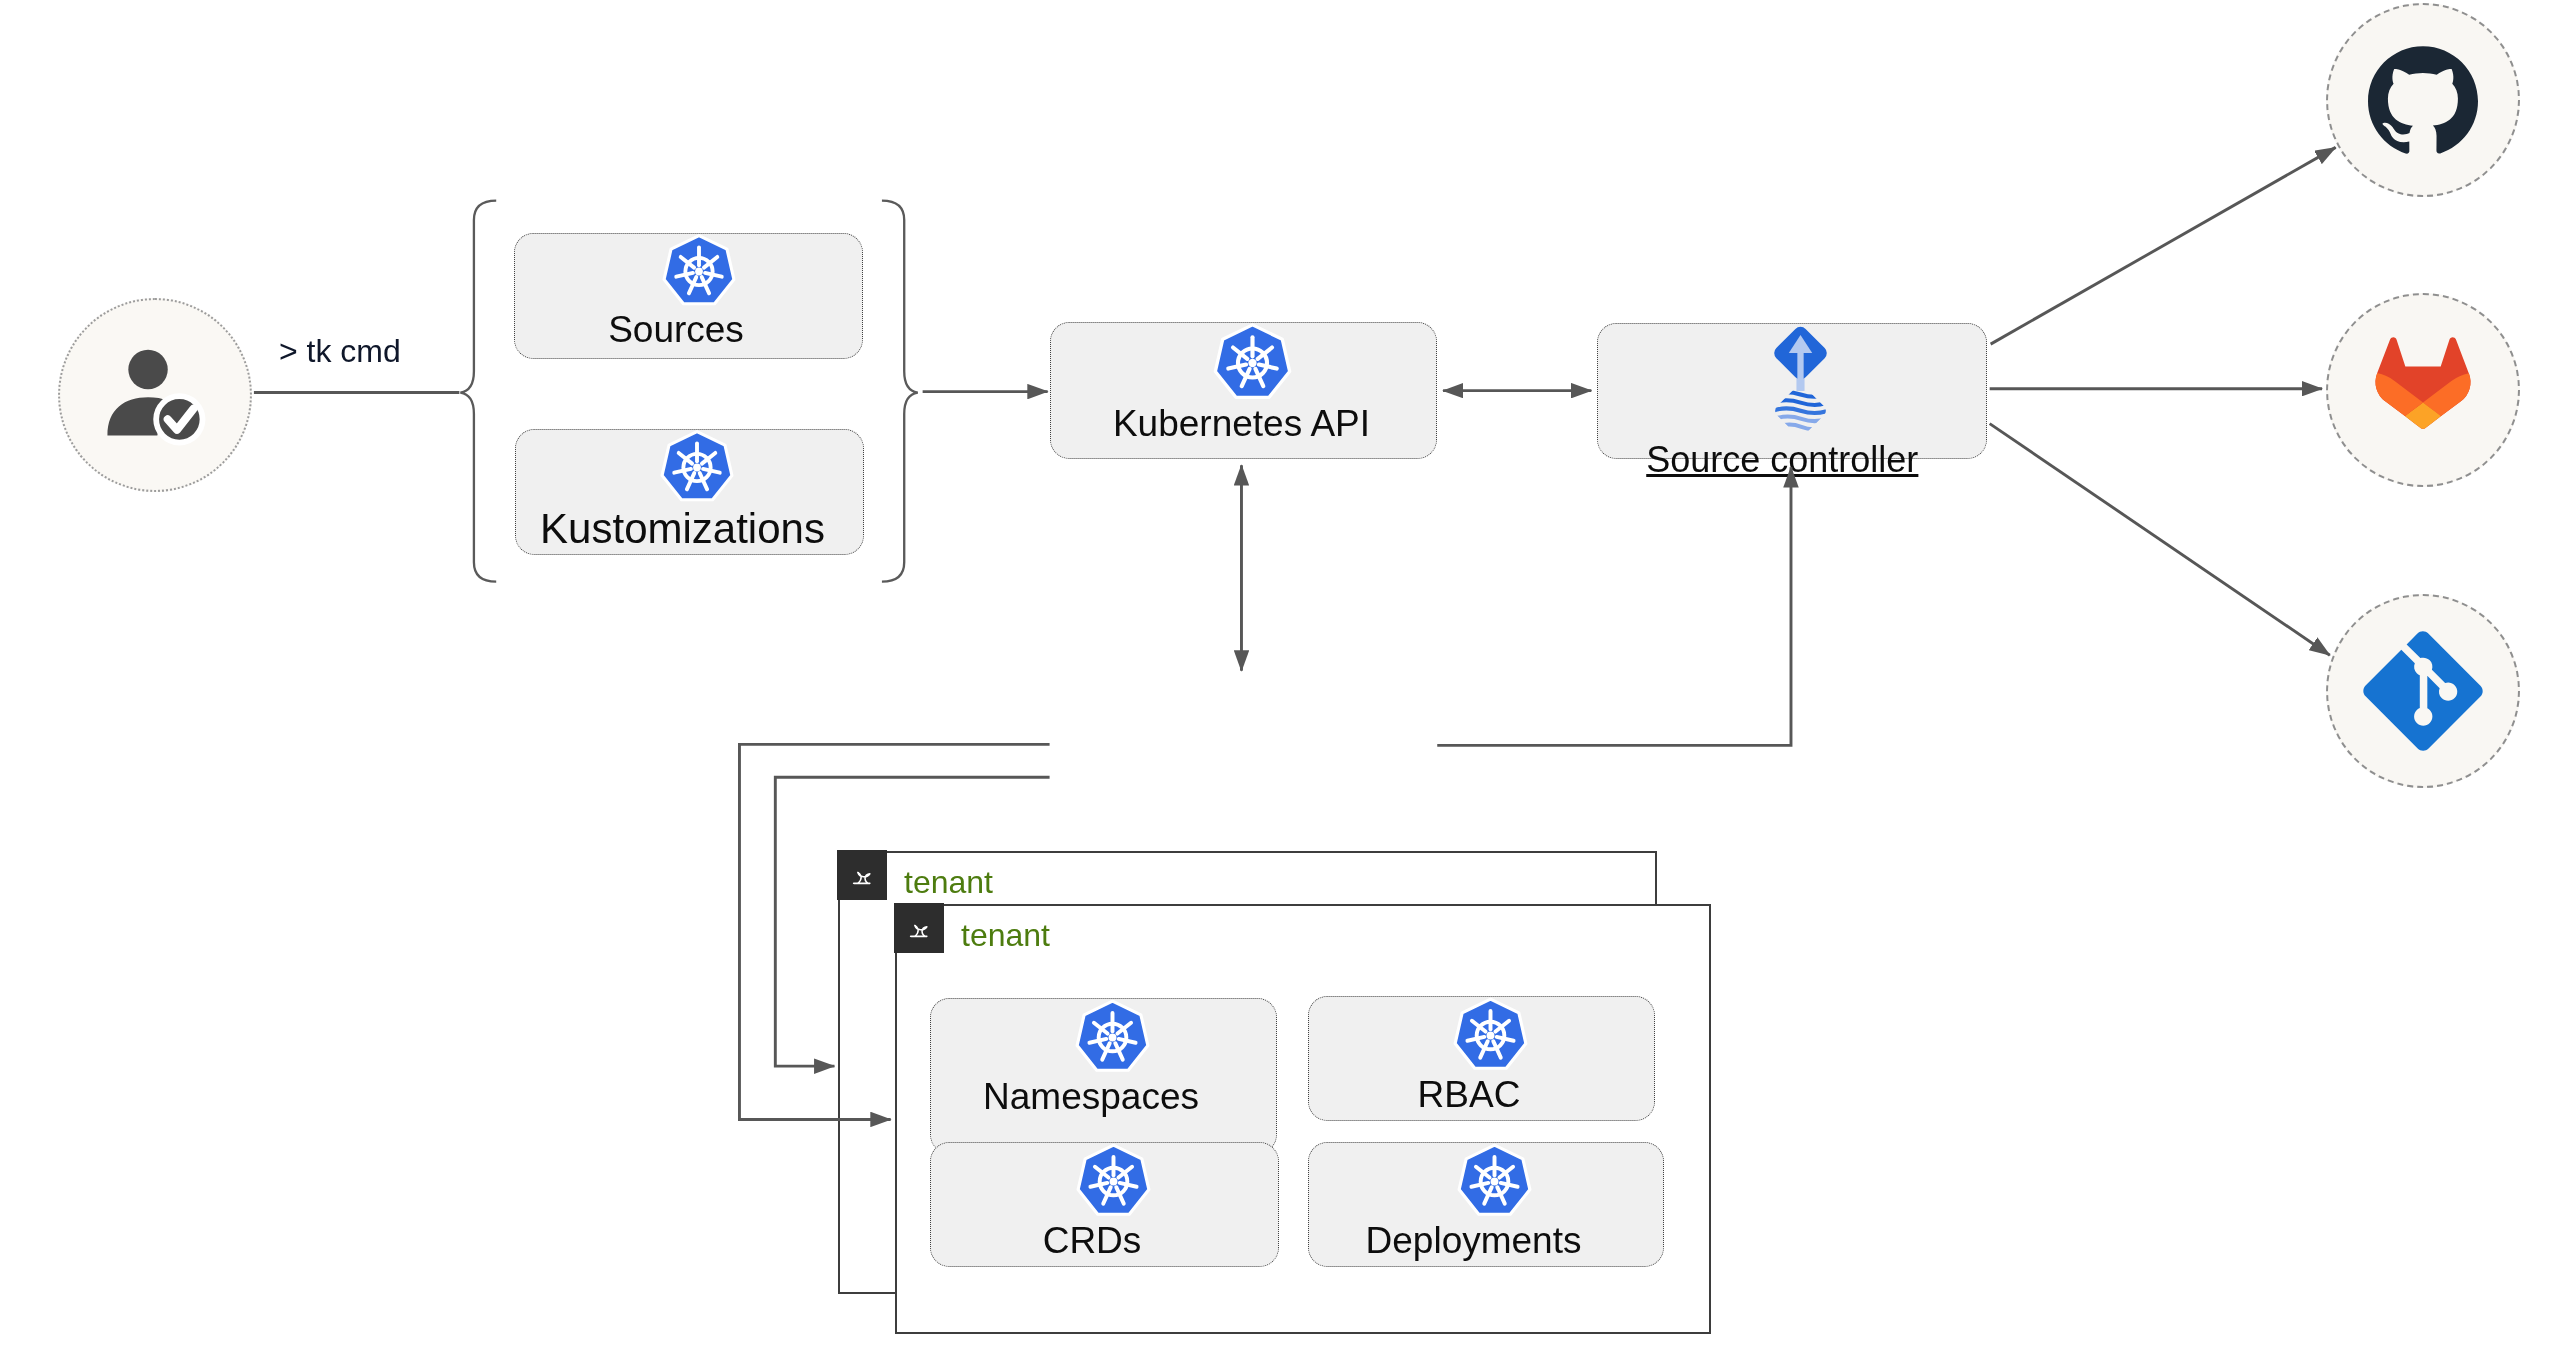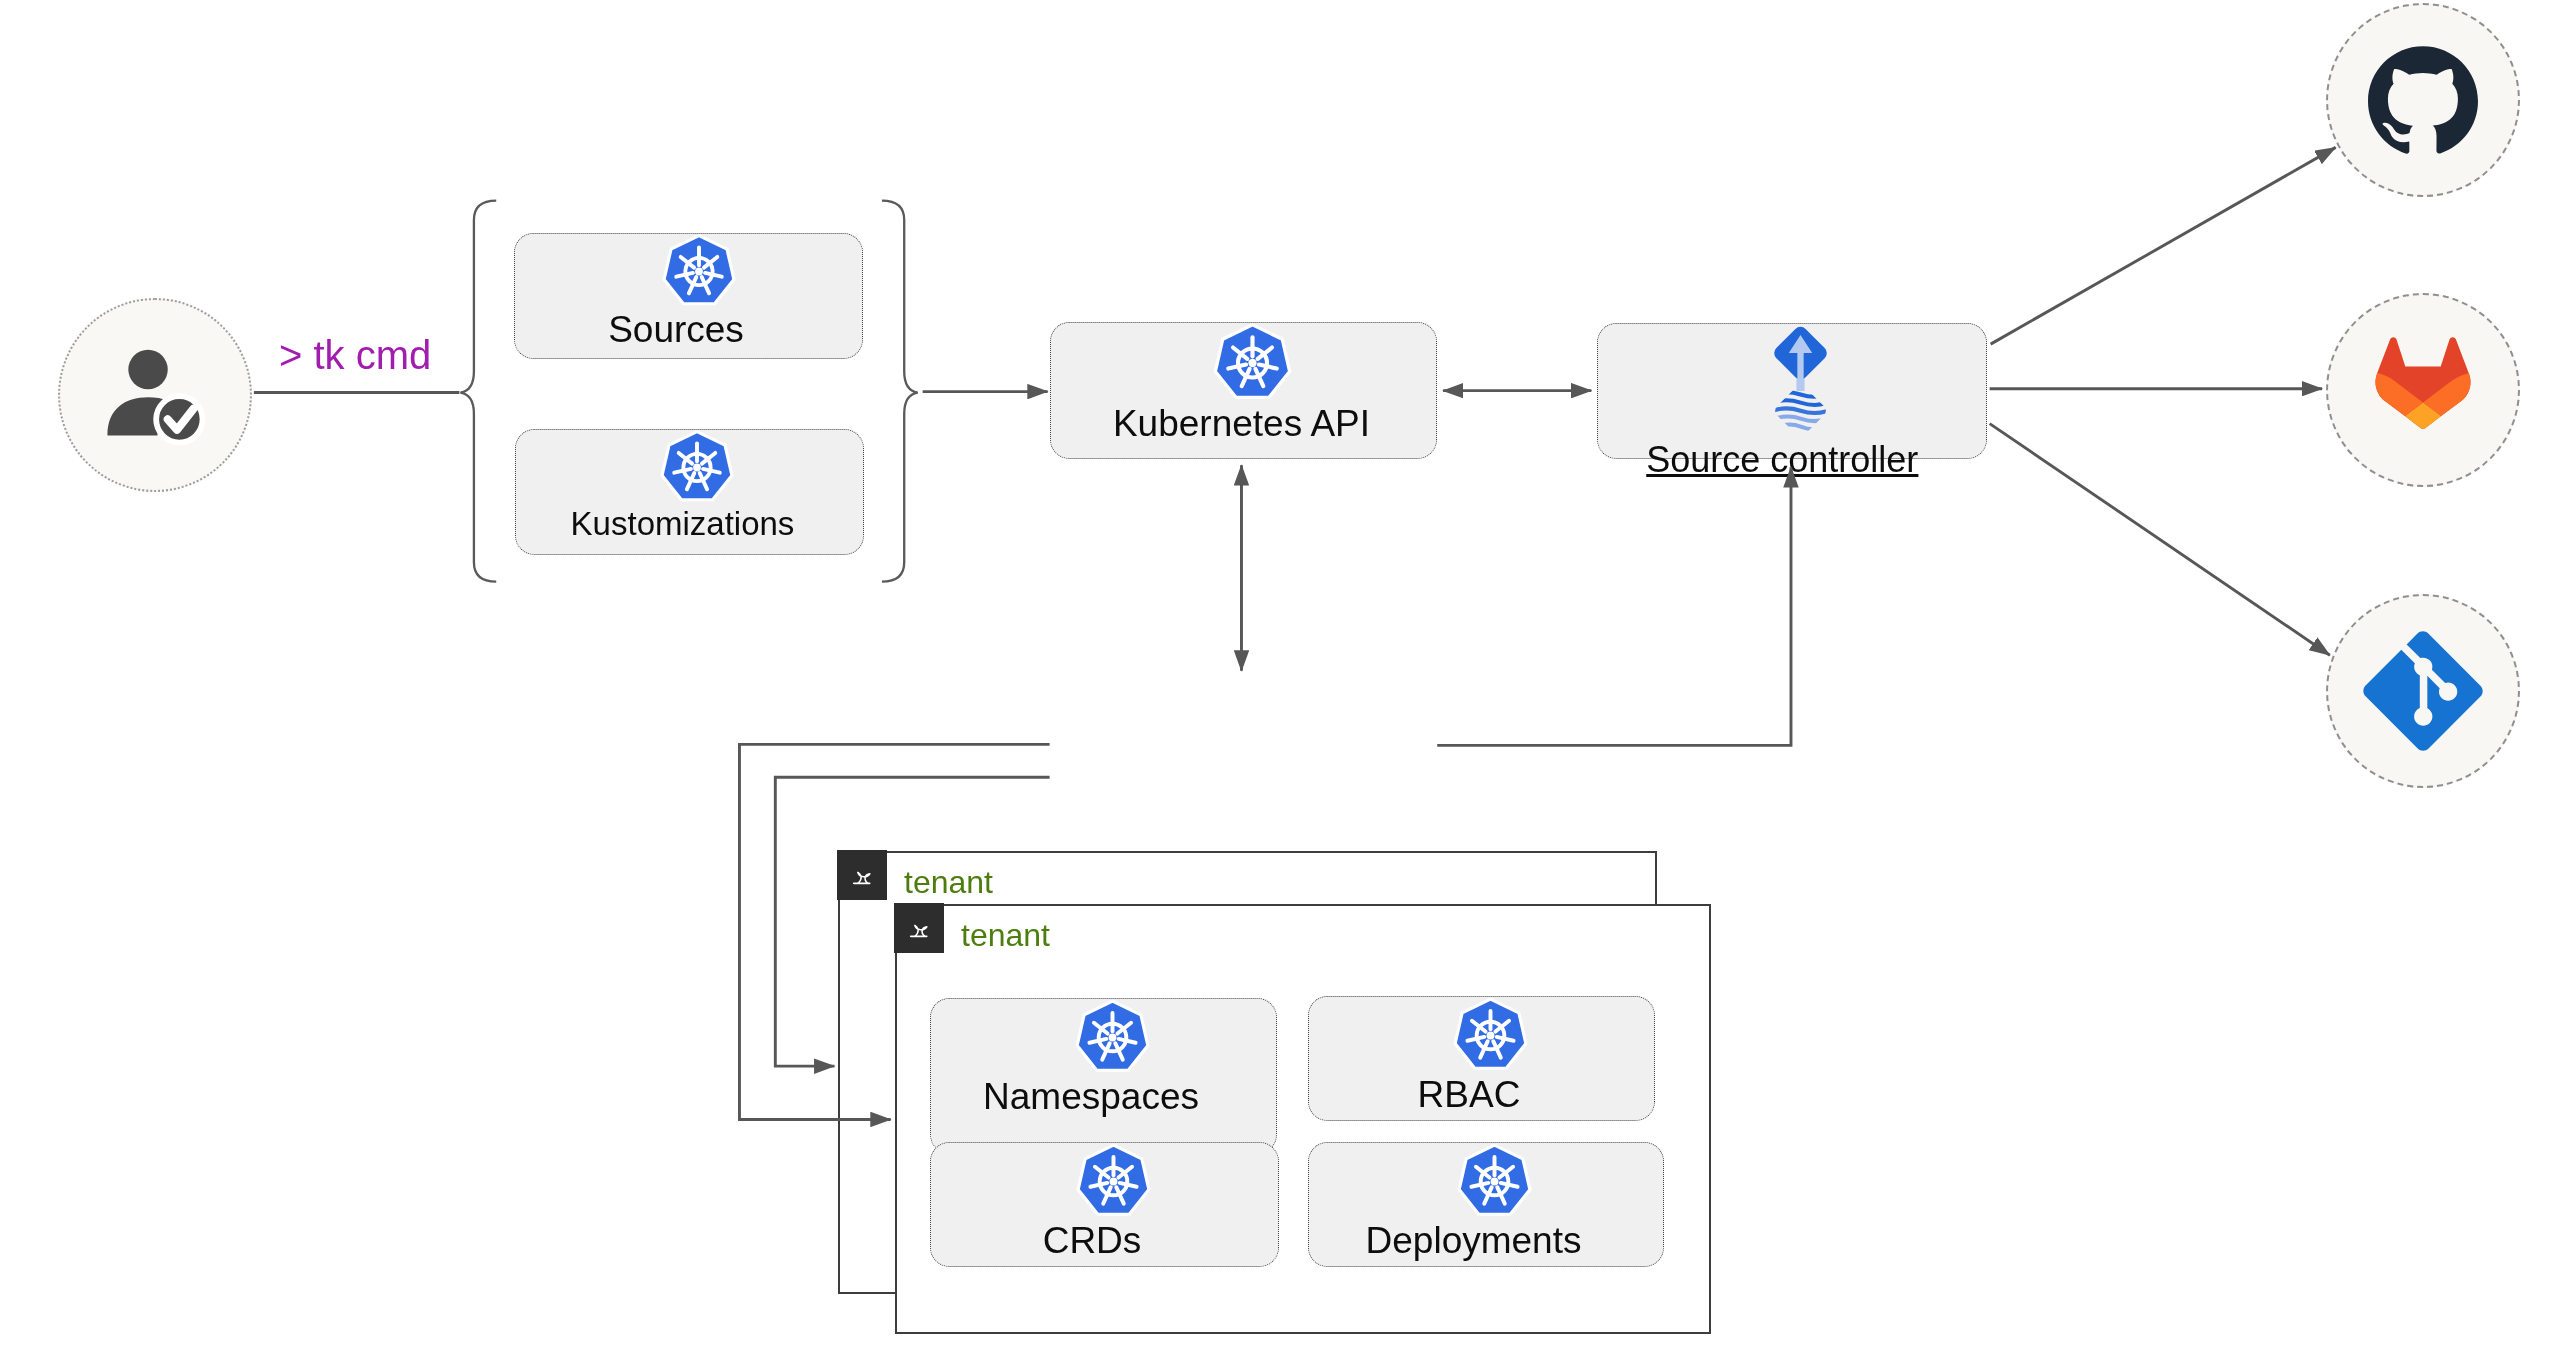--- a/index.html
+++ b/index.html
@@ -19,21 +19,21 @@
   
   .pcircle{
     position:absolute;width:194px;height:194px;border-radius:50%;background:#f9f7f3;
     border:2.9px dashed #8f8f8f;box-sizing:border-box;display:flex;align-items:center;justify-content:center;z-index:2;
   }
   .ucircle{
     position:absolute;left:58px;top:298px;width:194px;height:194px;border-radius:50%;
     background:#faf8f4;border:2.9px dotted #9c9c9c;box-sizing:border-box;
     display:flex;align-items:center;justify-content:center;z-index:2;
   }
-  .cli-label{position:absolute;left:279px;top:333px;font-size:40px;color:#a21caf;z-index:3;}
+  .cli-label{position:absolute;left:279px;top:333px;font-size:32px;color:#0f172a;z-index:3;}
   
   .tenant{position:absolute;background:#ffffff;border:2.9px solid #3d3d3d;box-sizing:border-box;}
   .tenant.back{left:838px;top:851px;width:819px;height:443px;z-index:1;}
   .tenant.front{left:895px;top:904px;width:816px;height:430px;z-index:2;}
   .tenant .hdr{
     position:absolute;top:-2.9px;left:-2.9px;width:50px;height:50px;background:#2d2d2d;
     display:flex;align-items:center;justify-content:center;
   }
   .tenant .tlabel{position:absolute;left:64px;top:10.7px;font-size:32px;color:#4d7c0f;}
   
@@ -117,21 +117,21 @@
         </svg>
       </span>
     <span class="chip-label">Sources</span>
   </div>
   <div class="chip" style="left:515px;top:429px;width:349px;height:126px">
     <span class="icon" style="margin-left:15.5px">
       <svg width="78" height="75" viewBox="0 0 80 77">
           <use href="#i-k8s"></use>
         </svg>
       </span>
-    <span class="chip-label" style="font-size:33px;padding-right:14px">Kustomizations</span>
+    <span class="chip-label" style="font-size:42px;padding-right:14px">Kustomizations</span>
   </div>
 
   <div class="chip" style="left:1050px;top:322px;width:387px;height:137px">
     <span class="icon" style="margin-left:17.4px">
       <svg width="83" height="80" viewBox="0 0 86 83">
           <use href="#i-k8s"></use>
         </svg>
       </span>
     <span class="chip-label" style="padding-right:4px">Kubernetes API</span>
   </div>

